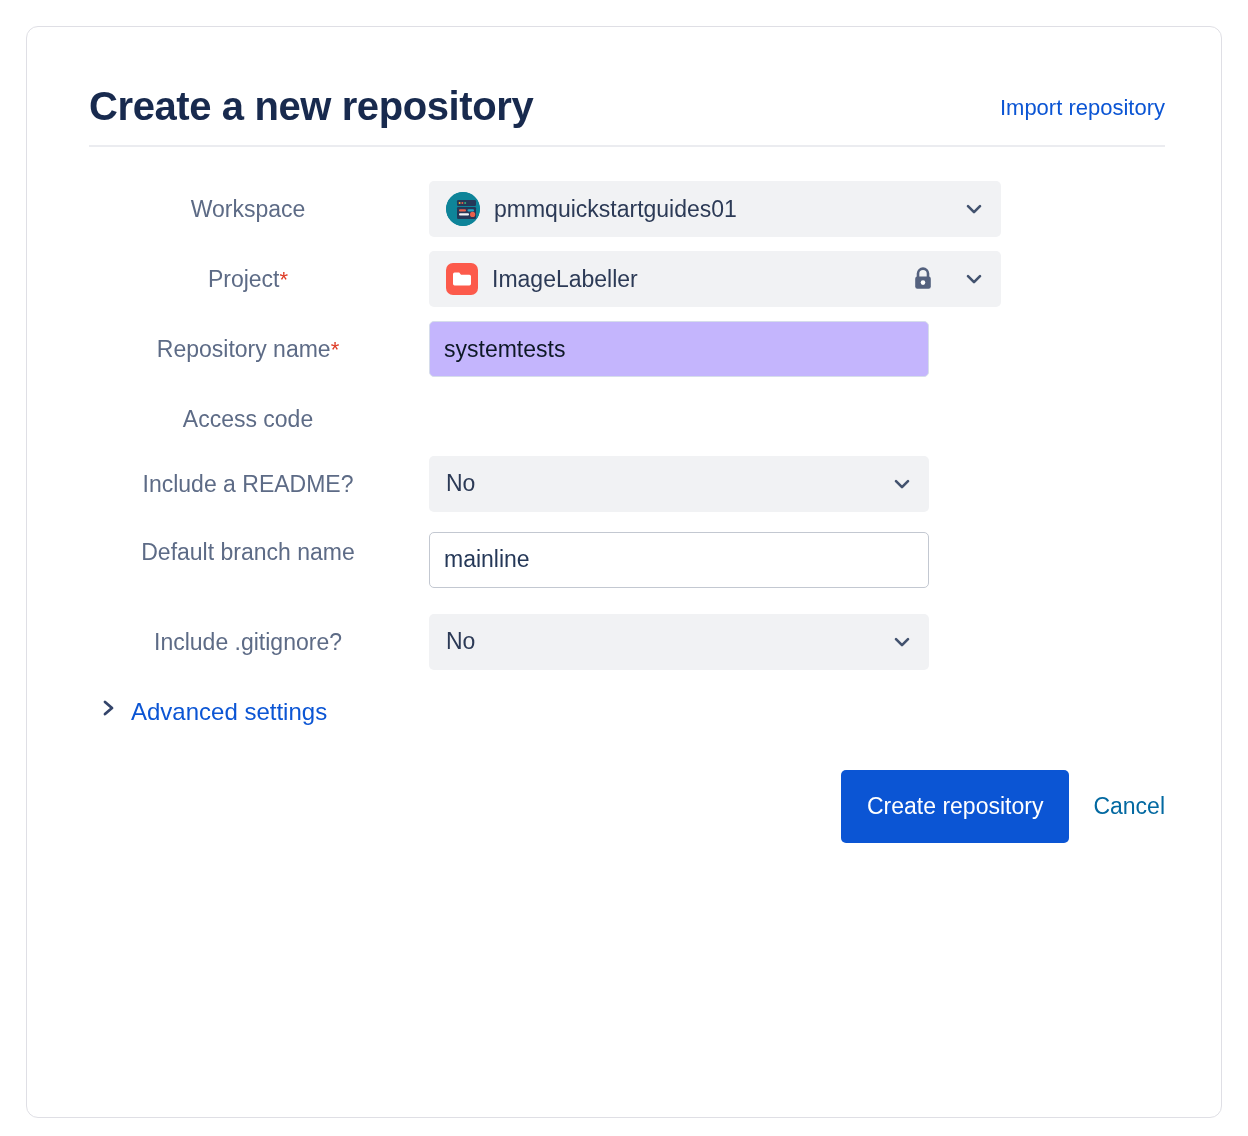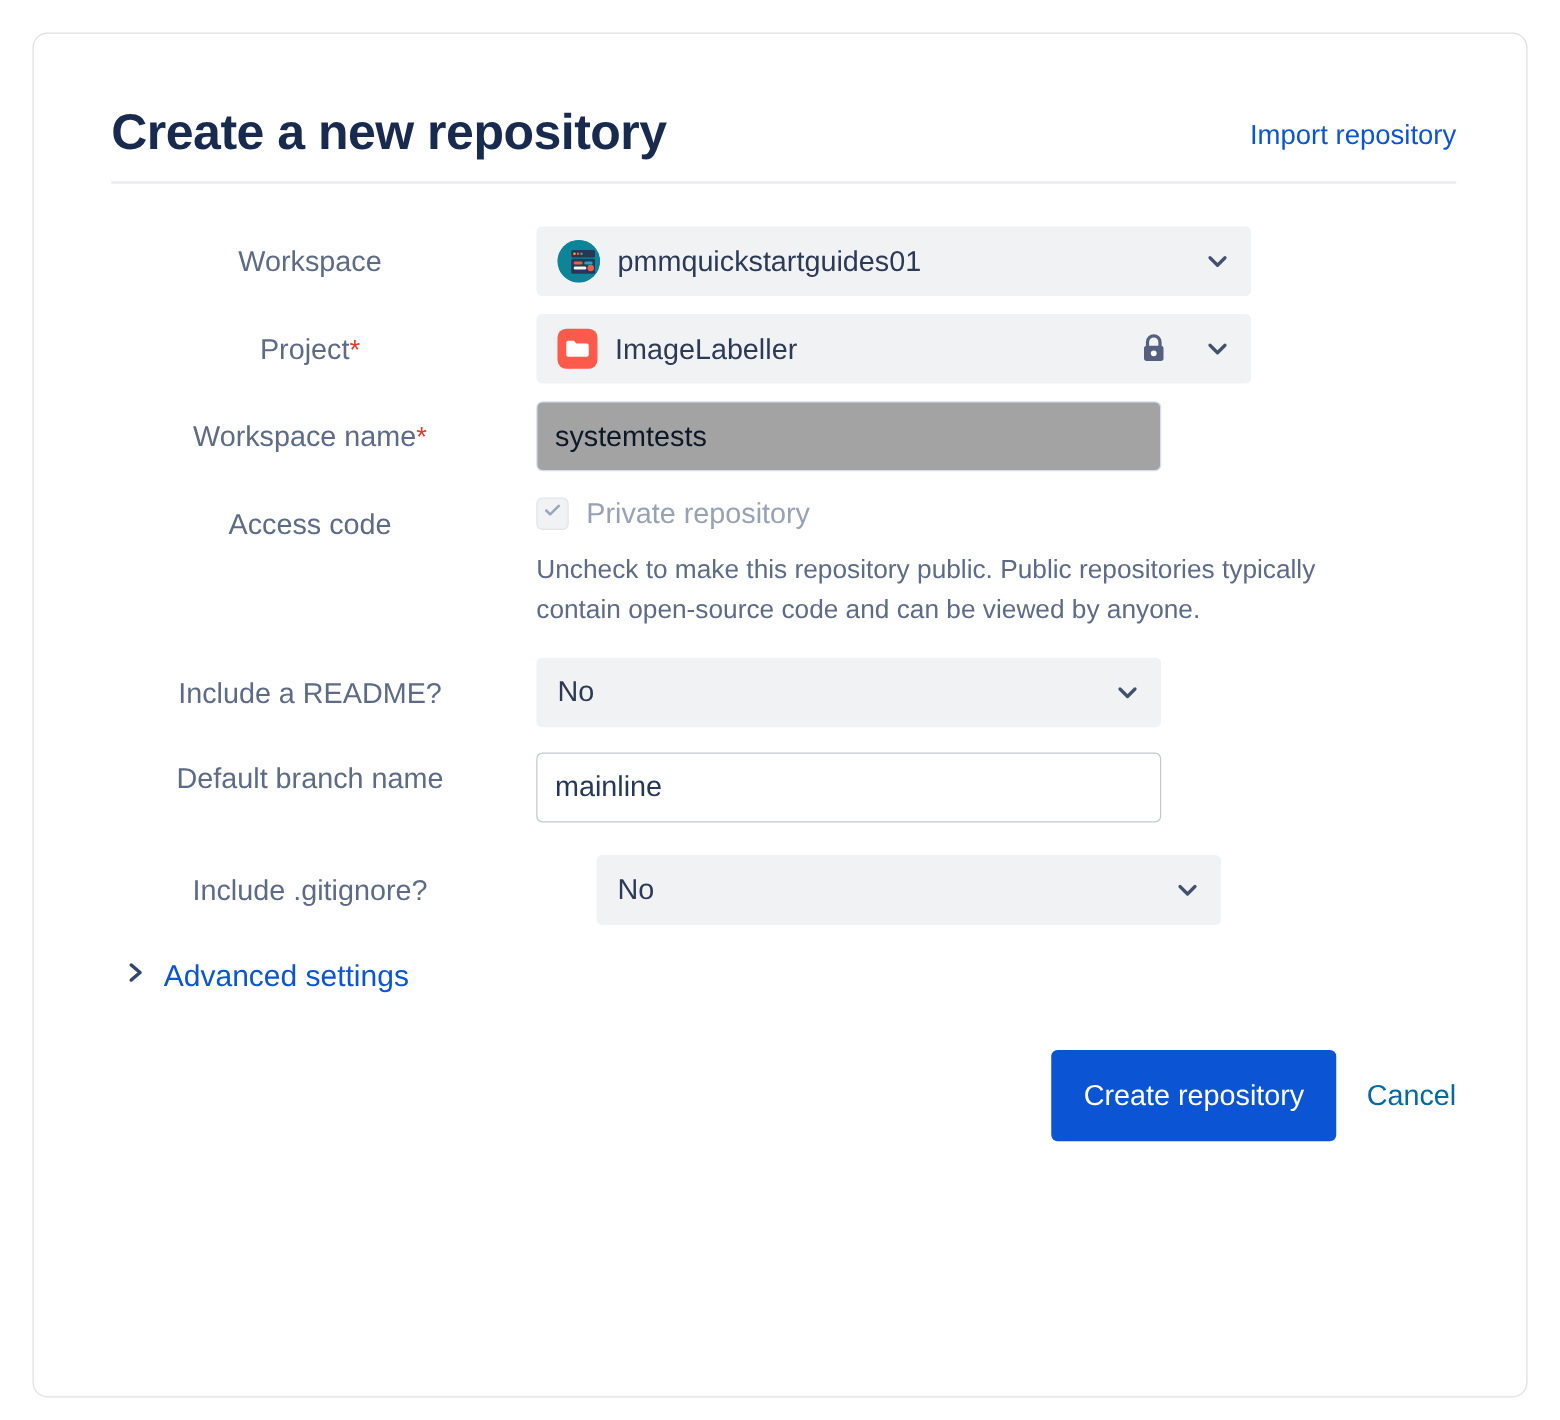--- a/index.html
+++ b/index.html
@@ -159,21 +159,21 @@
     box-sizing: border-box;
     border-radius: 5px;
     font-size: 23px;
     font-family: "Liberation Sans", sans-serif;
     padding: 0 14px;
     width: 500px;
     display: block;
     outline: none;
   }
   .tinput.focused {
-    background: #a3a3a3;
+    background: #c4b5fd;
     border: 1px solid #D6DDEB;
     color: #0D1826;
   }
   .tinput.plain {
     background: #FFFFFF;
     border: 1px solid #C3C8D1;
     color: #253858;
   }
 
   
@@ -316,41 +316,28 @@
             <span class="chev">
               <svg width="20" height="20" viewBox="0 0 20 20">
                   <path d="M4 7.2l6 6 6-6" stroke="#42526E" stroke-width="2.6" fill="none" stroke-linecap="round" stroke-linejoin="round"></path>
                 </svg>
             </span>
           </div>
         </div>
       </div>
 
       <div class="frow">
-        <div class="flabel"><span>Workspace name</span><span class="req">*</span></div>
+        <div class="flabel"><span>Repository name</span><span class="req">*</span></div>
         <div class="fcontrol">
           <input class="tinput focused" type="text" value="systemtests" style="">
         </div>
       </div>
 
       <div class="frow">
         <div class="flabel">Access code</div>
-        <div class="fcontrol">
-          <div class="checkrow">
-            <span class="checkbox">
-              <span>
-                <svg width="16" height="16" viewBox="0 0 16 16">
-                    <path d="M3 8.4l3.1 3.1L13 4.7" stroke="#9AA6BC" stroke-width="2" fill="none" stroke-linecap="round" stroke-linejoin="round"></path>
-                  </svg>
-              </span>
-            </span>
-            <span class="check-label">Private repository</span>
-          </div>
-          <div class="helper">Uncheck to make this repository public. Public repositories typically contain open-source code and can be viewed by anyone.</div>
-        </div>
       </div>
 
       <div class="frow" style="margin-top:22px;">
         <div class="flabel">Include a README?</div>
         <div class="fcontrol">
           <div class="select narrow">
             <span class="val">No</span>
             <span class="chev">
               <svg width="20" height="20" viewBox="0 0 20 20">
                   <path d="M4 7.2l6 6 6-6" stroke="#42526E" stroke-width="2.6" fill="none" stroke-linecap="round" stroke-linejoin="round"></path>
@@ -360,21 +347,21 @@
         </div>
       </div>
 
       <div class="frow" style="margin-top:20px;">
         <div class="flabel twoline">Default branch name</div>
         <div class="fcontrol">
           <input class="tinput plain" type="text" value="mainline" style="">
         </div>
       </div>
 
-      <div class="frow" style="margin-top:26px;gap:48px;">
+      <div class="frow" style="margin-top:26px;">
         <div class="flabel">Include .gitignore?</div>
         <div class="fcontrol">
           <div class="select narrow">
             <span class="val">No</span>
             <span class="chev">
               <svg width="20" height="20" viewBox="0 0 20 20">
                   <path d="M4 7.2l6 6 6-6" stroke="#42526E" stroke-width="2.6" fill="none" stroke-linecap="round" stroke-linejoin="round"></path>
                 </svg>
             </span>
           </div>

